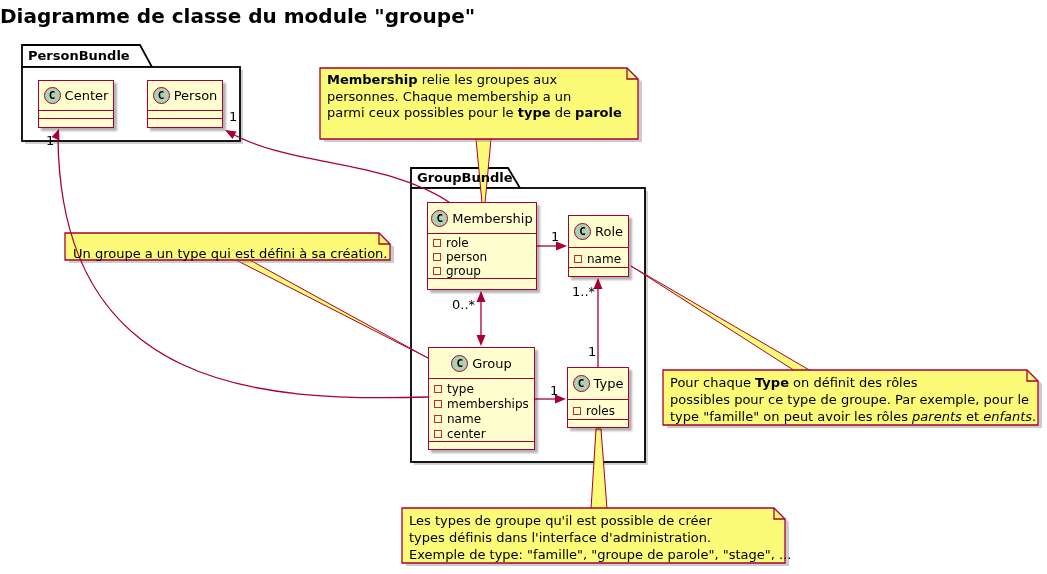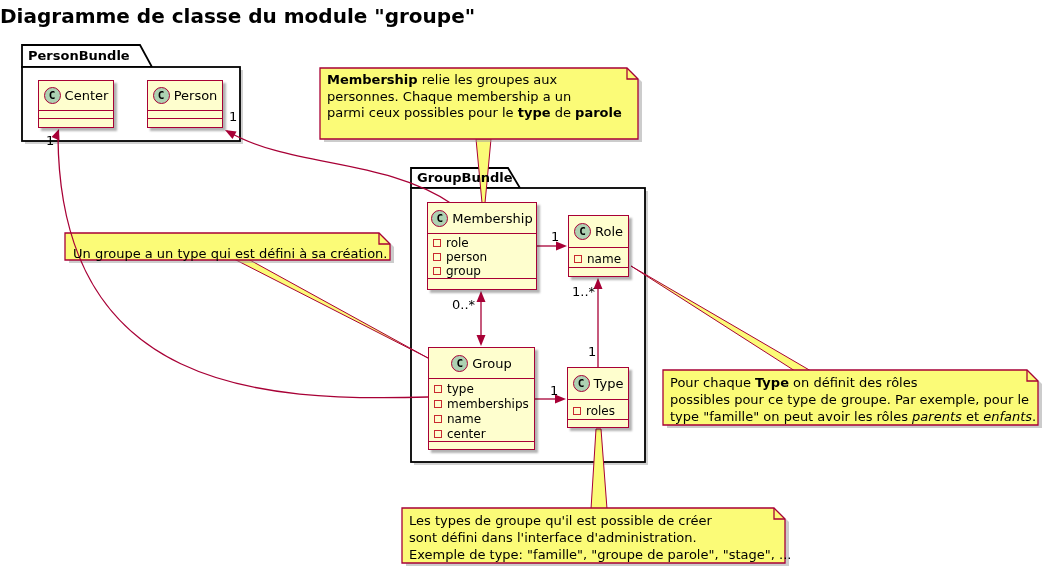--- a/index.html
+++ b/index.html
@@ -216,21 +216,21 @@
   <div class="note-text" style="left:73px; top:238px;margin-top:8px;">Un groupe a un type qui est défini à sa création.</div>
 
   <div class="note-text" style="left:670px; top:374px; line-height:17px;">
     <div><span>Pour chaque </span><b>Type</b><span> on définit des rôles</span></div>
     <div><span>possibles pour ce type de groupe. Par exemple, pour le</span></div>
     <div><span>type "famille" on peut avoir les rôles </span><i>parents</i><span> et </span><i>enfants</i><span>.</span></div>
   </div>
 
   <div class="note-text" style="left:409px; top:512px; line-height:17px;">
     <div><span>Les types de groupe qu'il est possible de créer</span></div>
-    <div><span>sont défini dans l'interface d'administration.</span></div>
+    <div><span>types définis dans l'interface d'administration.</span></div>
     <div><span>Exemple de type: "famille", "groupe de parole", "stage", ...</span></div>
   </div>
 
   <div class="mult" style="left:46px; top:133px;">1</div>
   <div class="mult" style="left:229px; top:109px;">1</div>
   <div class="mult" style="left:551px; top:229px;">1</div>
   <div class="mult" style="left:572px; top:284px;">1..*</div>
   <div class="mult" style="left:452px; top:297px;">0..*</div>
   <div class="mult" style="left:588px; top:344px;">1</div>
   <div class="mult" style="left:550px; top:383px;">1</div>

